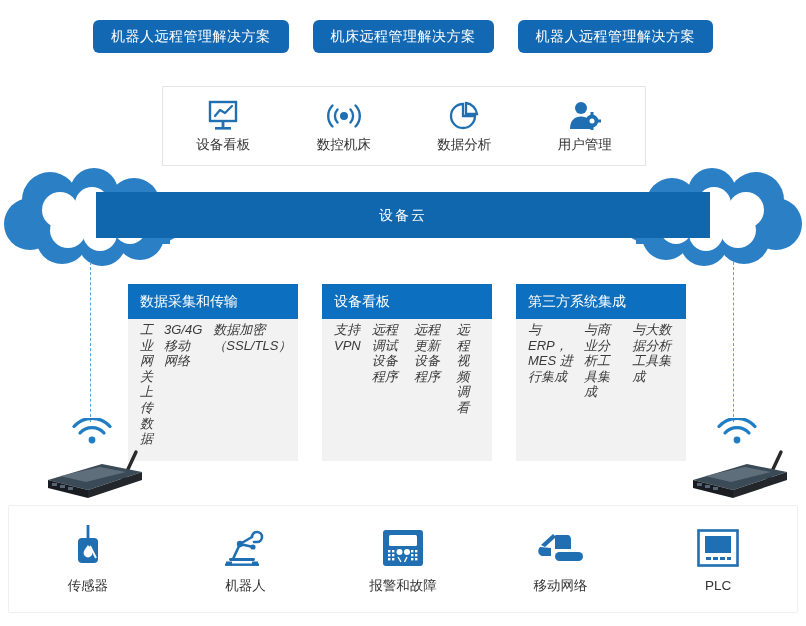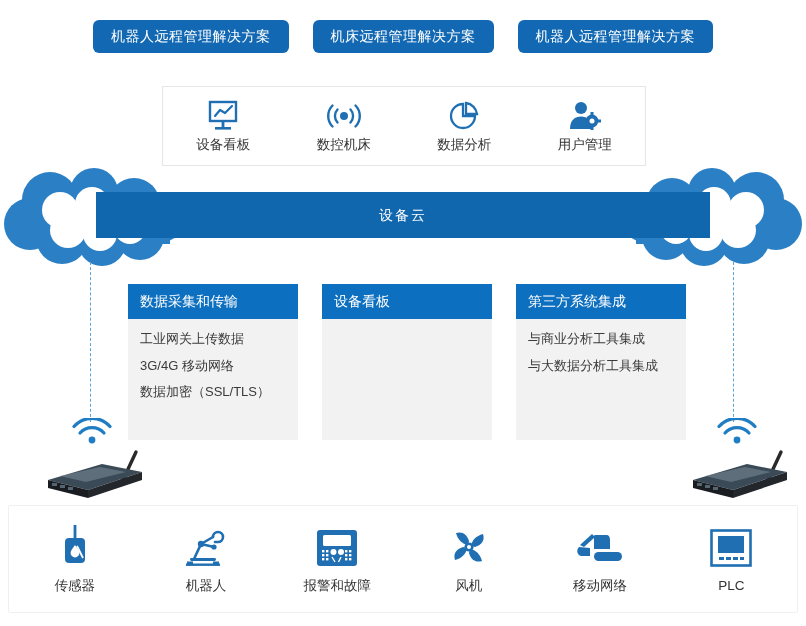--- a/index.html
+++ b/index.html
@@ -130,24 +130,25 @@
     min-height: 156px;
   }
   .panel-head {
     background: #0d6fc0;
     color: #ffffff;
     font-size: 14px;
     line-height: 1;
     padding: 10px 12px 11px;
   }
   .panel-body {
-    padding: 12px 12px 14px;
-    display: flex;
-    flex-direction: column;
+    padding: 3px 12px 14px;
+    display: flex;
+    flex-direction: row;
     gap: 11px;
+    font-style: italic;
   }
   .panel-item {
     font-size: 13px;
     color: #3a3a3a;
     line-height: 1.2;
   }
 
   
   .gateway {
     position: absolute;
@@ -336,25 +337,32 @@
     <div class="panel-head">数据采集和传输</div>
     <div class="panel-body">
       <div class="panel-item">工业网关上传数据</div>
       <div class="panel-item">3G/4G 移动网络</div>
       <div class="panel-item">数据加密（SSL/TLS）</div>
     </div>
   </div>
 
   <div class="panel">
     <div class="panel-head">设备看板</div>
+    <div class="panel-body">
+      <div class="panel-item">支持 VPN</div>
+      <div class="panel-item">远程调试设备程序</div>
+      <div class="panel-item">远程更新设备程序</div>
+      <div class="panel-item">远程视频调看</div>
+    </div>
   </div>
 
   <div class="panel">
     <div class="panel-head">第三方系统集成</div>
     <div class="panel-body">
+      <div class="panel-item">与 ERP，MES 进行集成</div>
       <div class="panel-item">与商业分析工具集成</div>
       <div class="panel-item">与大数据分析工具集成</div>
     </div>
   </div>
 
 </div>
 
 <div class="gateway gateway-left">
   <svg class="wifi" viewBox="0 0 44 26">
     <g fill="none" stroke="#1f7dc4" stroke-width="3.2" stroke-linecap="round">
@@ -448,35 +456,20 @@
             <rect x="33" y="29" width="2.4" height="2.4"></rect>
         </g>
         <circle cx="17.5" cy="23" r="3" fill="#ffffff"></circle>
         <circle cx="25" cy="23" r="3" fill="#ffffff"></circle>
         <path d="M16 28 L19 33 M25 28 L22.5 33" stroke="#ffffff" stroke-width="1.4" fill="none"></path>
       </svg>
     </span>
     <span class="caption">报警和故障</span>
   </div>
 
-  <div class="device-item">
-    <span class="glyph">
-      <svg width="40" height="40" viewBox="0 0 40 40">
-        <g fill="#1f6fb2">
-          <path d="M19 18 C13 17 9 13 7 6 C13 4 18 7 20 14 Z"></path>
-          <path d="M22 19 C23 13 27 9 34 7 C36 13 33 18 26 20 Z"></path>
-          <path d="M21 22 C27 23 31 27 33 34 C27 36 22 33 20 26 Z"></path>
-          <path d="M18 21 C17 27 13 31 6 33 C4 27 7 22 14 20 Z"></path>
-        </g>
-        <circle cx="20" cy="20" r="4.6" fill="#1f6fb2"></circle>
-        <circle cx="20" cy="20" r="2" fill="#ffffff"></circle>
-      </svg>
-    </span>
-    <span class="caption">风机</span>
-  </div>
 
   <div class="device-item">
     <span class="glyph">
       <svg width="48" height="38" viewBox="0 0 48 38">
         <g fill="#1f6fb2">
           <path d="M20 6 L30 6 C33 6 34 8 34 11 L34 20 L18 20 L18 11 C18 8 17 6 20 6 Z"></path>
           <path d="M19 8 L8 18 L4 16 L16 5 Z"></path>
           <path d="M3 18 C0 21 1 26 5 27 L14 27 L14 19 Z"></path>
           <rect x="18" y="23" width="28" height="9" rx="4.5"></rect>
         </g>

